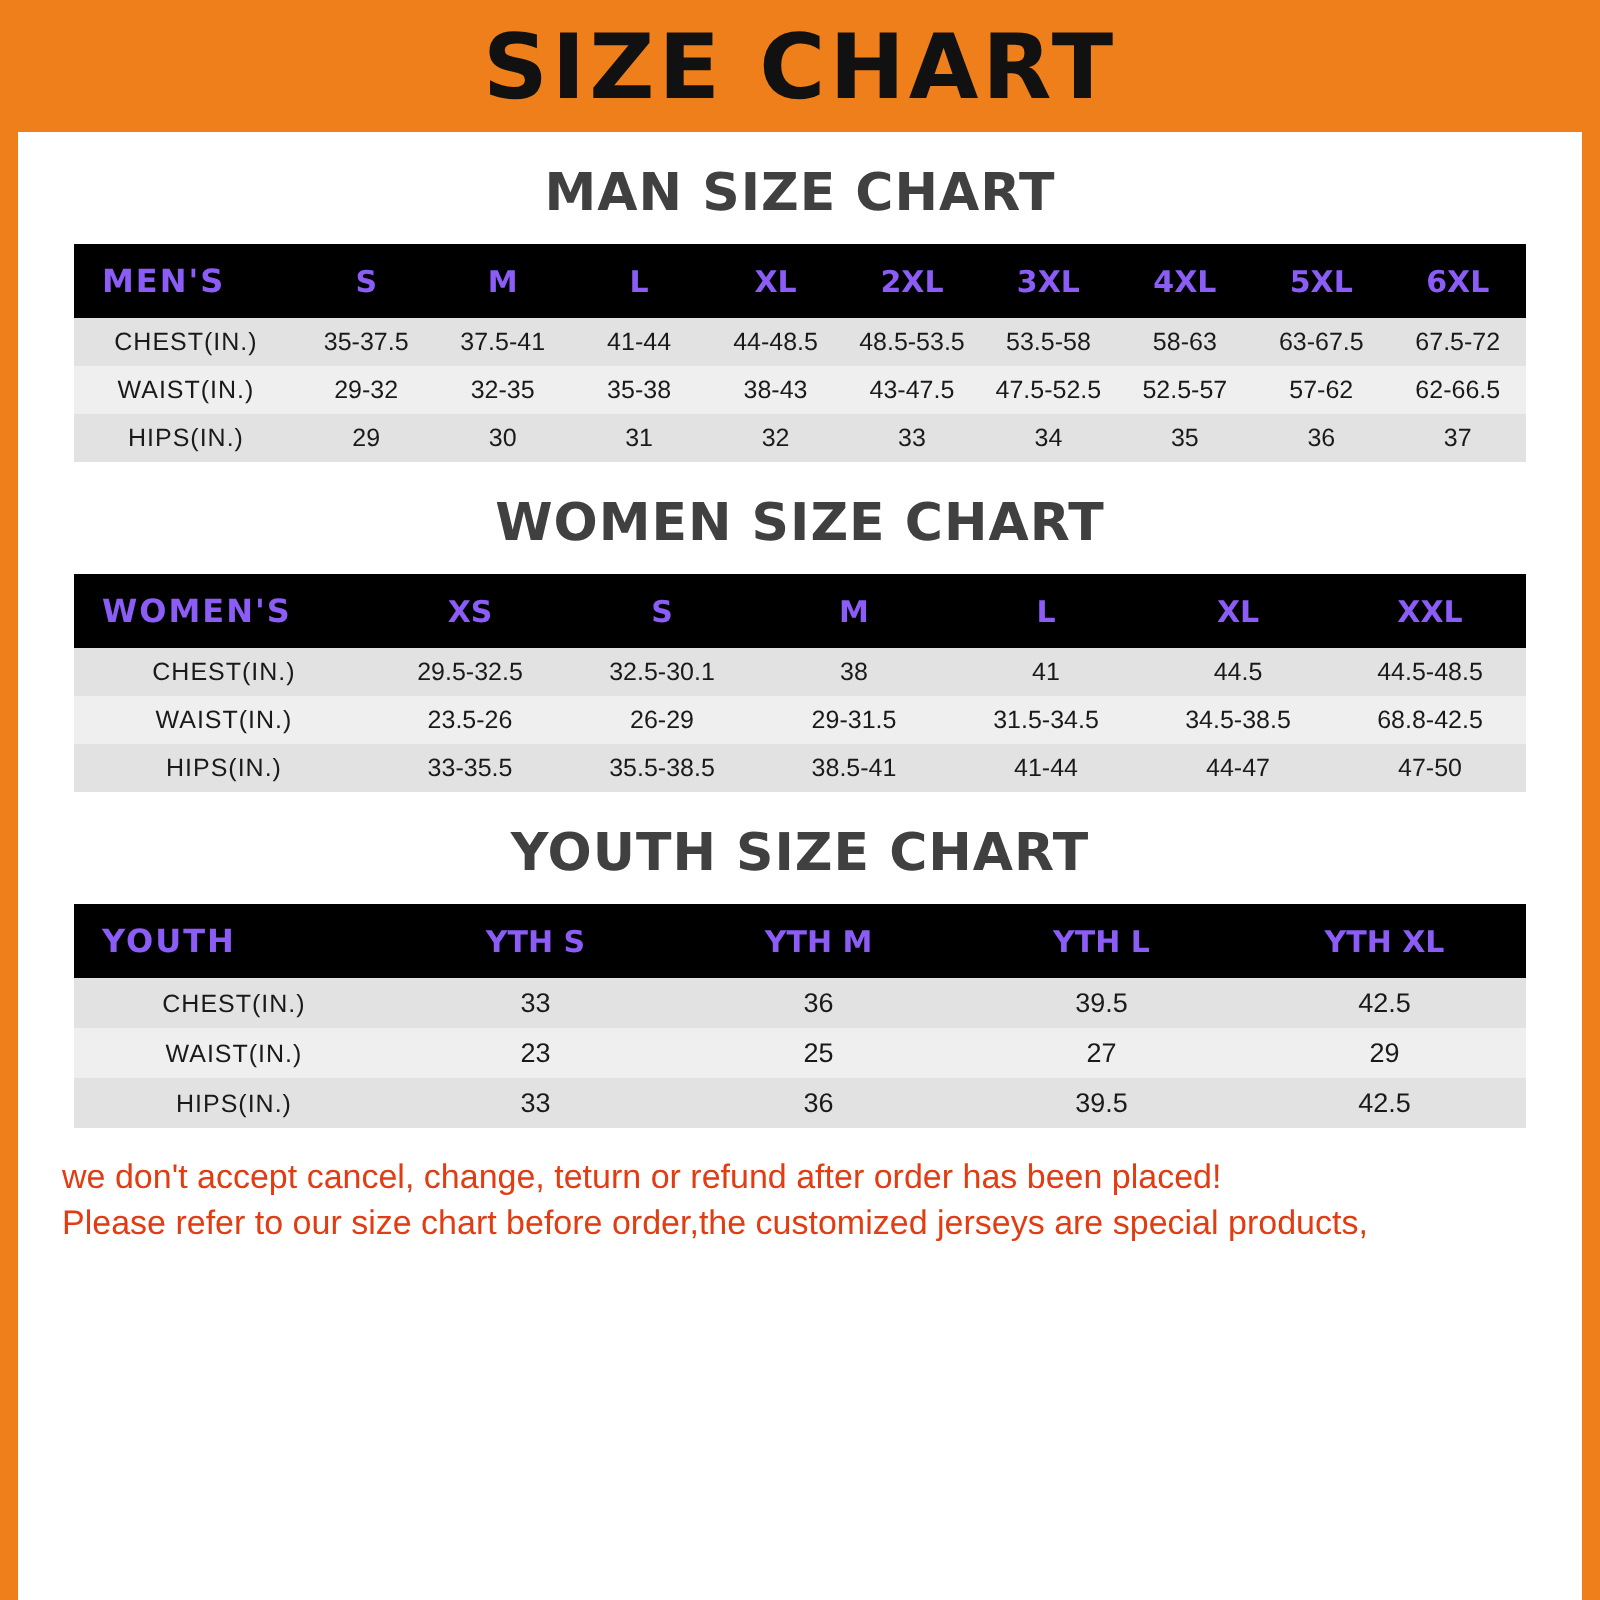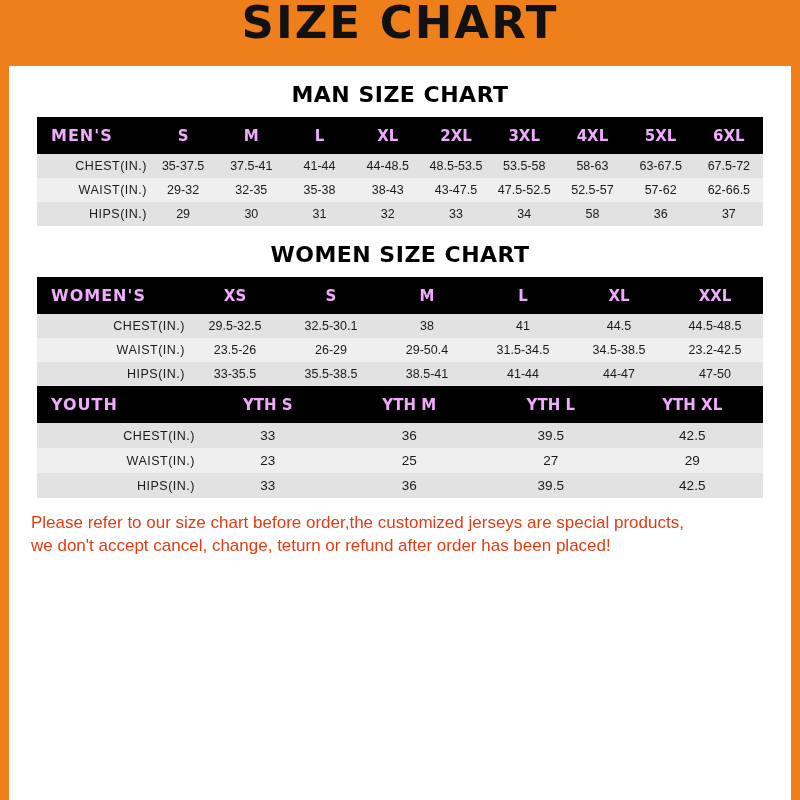--- a/index.html
+++ b/index.html
@@ -17,74 +17,74 @@
     position: relative;
     background: #ffffff;
     border-left: 9px solid #ef7f1a;
     border-right: 9px solid #ef7f1a;
     overflow: hidden;
   }
   .banner {
     background: #ef7f1a;
     height: 66px;
     display: flex;
-    align-items: flex-start;
+    align-items: center;
     justify-content: center;
   }
   .banner-title {
     font-family: "DejaVu Sans", sans-serif;
     font-weight: bold;
     font-size: 45px;
     letter-spacing: 2px;
     color: #111111;
     line-height: 1;
   }
   .section {
     padding: 0 28px;
   }
   .section-title {
     text-align: center;
     font-family: "DejaVu Sans", sans-serif;
     font-weight: bold;
-    font-size: 22px;
-    color: #000000;
+    font-size: 26px;
+    color: #404040;
     letter-spacing: 0.5px;
     margin: 16px 0 10px 0;
   }
   table.chart {
     width: 100%;
     border-collapse: collapse;
     table-layout: fixed;
   }
   table.chart th, table.chart td {
     text-align: center;
     font-size: 12.5px;
     color: #1a1a1a;
     padding: 5px 2px;
     font-family: "Liberation Sans", sans-serif;
     white-space: nowrap;
   }
   table.chart thead th {
     background: #000000;
-    color: #f0abfc;
+    color: #8b5cf6;
     font-size: 15px;
     padding: 9px 2px;
     font-family: "DejaVu Sans", sans-serif;
   }
   table.chart thead th.corner {
     text-align: left;
     padding-left: 14px;
     font-weight: bold;
     letter-spacing: 1px;
     font-size: 16px;
   }
   table.chart tbody tr:nth-child(odd) { background: #e2e2e2; }
   table.chart tbody tr:nth-child(even) { background: #efefef; }
   table.chart tbody td:first-child {
-    text-align: right;
+    text-align: center;
     letter-spacing: 0.5px;
     font-size: 12.5px;
   }
   .men thead th.corner { width: 112px; }
   .women thead th.corner { width: 150px; }
   .youth thead th.corner { width: 160px; }
   .youth tbody td, .youth thead th { font-size: 13.5px; }
   .youth thead th { font-size: 15.5px; }
   .note {
     color: #e23c12;
@@ -147,21 +147,21 @@
           <td>62-66.5</td>
         </tr>
         <tr>
           <td>HIPS(IN.)</td>
           <td>29</td>
           <td>30</td>
           <td>31</td>
           <td>32</td>
           <td>33</td>
           <td>34</td>
-          <td>58</td>
+          <td>35</td>
           <td>36</td>
           <td>37</td>
         </tr>
       </tbody>
     </table>
   </div>
 
   <div class="section">
     <div class="section-title">WOMEN SIZE CHART</div>
     <table class="chart women">
@@ -183,39 +183,40 @@
           <td>32.5-30.1</td>
           <td>38</td>
           <td>41</td>
           <td>44.5</td>
           <td>44.5-48.5</td>
         </tr>
         <tr>
           <td>WAIST(IN.)</td>
           <td>23.5-26</td>
           <td>26-29</td>
-          <td>29-50.4</td>
+          <td>29-31.5</td>
           <td>31.5-34.5</td>
           <td>34.5-38.5</td>
-          <td>23.2-42.5</td>
+          <td>68.8-42.5</td>
         </tr>
         <tr>
           <td>HIPS(IN.)</td>
           <td>33-35.5</td>
           <td>35.5-38.5</td>
           <td>38.5-41</td>
           <td>41-44</td>
           <td>44-47</td>
           <td>47-50</td>
         </tr>
       </tbody>
     </table>
   </div>
 
   <div class="section">
+    <div class="section-title">YOUTH SIZE CHART</div>
     <table class="chart youth">
       <thead>
         <tr>
           <th class="corner">YOUTH</th>
           <th>YTH S</th>
           <th>YTH M</th>
           <th>YTH L</th>
           <th>YTH XL</th>
         </tr>
       </thead>
@@ -239,17 +240,17 @@
           <td>33</td>
           <td>36</td>
           <td>39.5</td>
           <td>42.5</td>
         </tr>
       </tbody>
     </table>
   </div>
 
   <div class="note">
+    <div>we don't accept cancel, change, teturn or refund after order has been placed!</div>
     <div>Please refer to our size chart before order,the customized jerseys are special products,</div>
-    <div>we don't accept cancel, change, teturn or refund after order has been placed!</div>
   </div>
 
 </div>
 
 </body></html>

